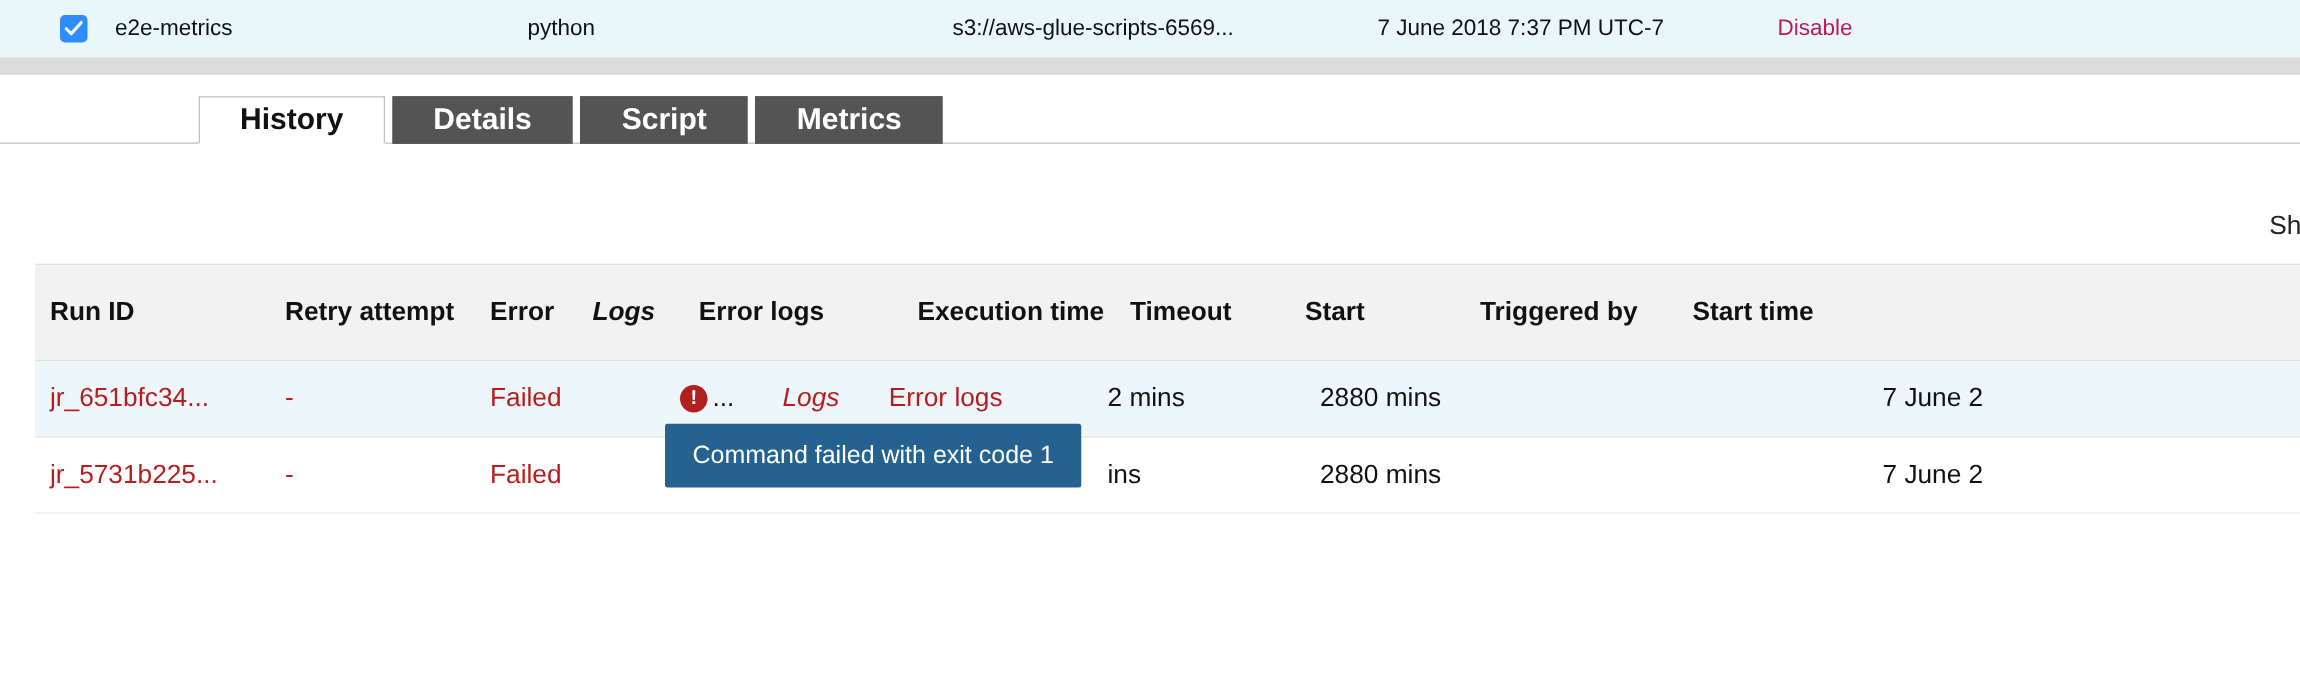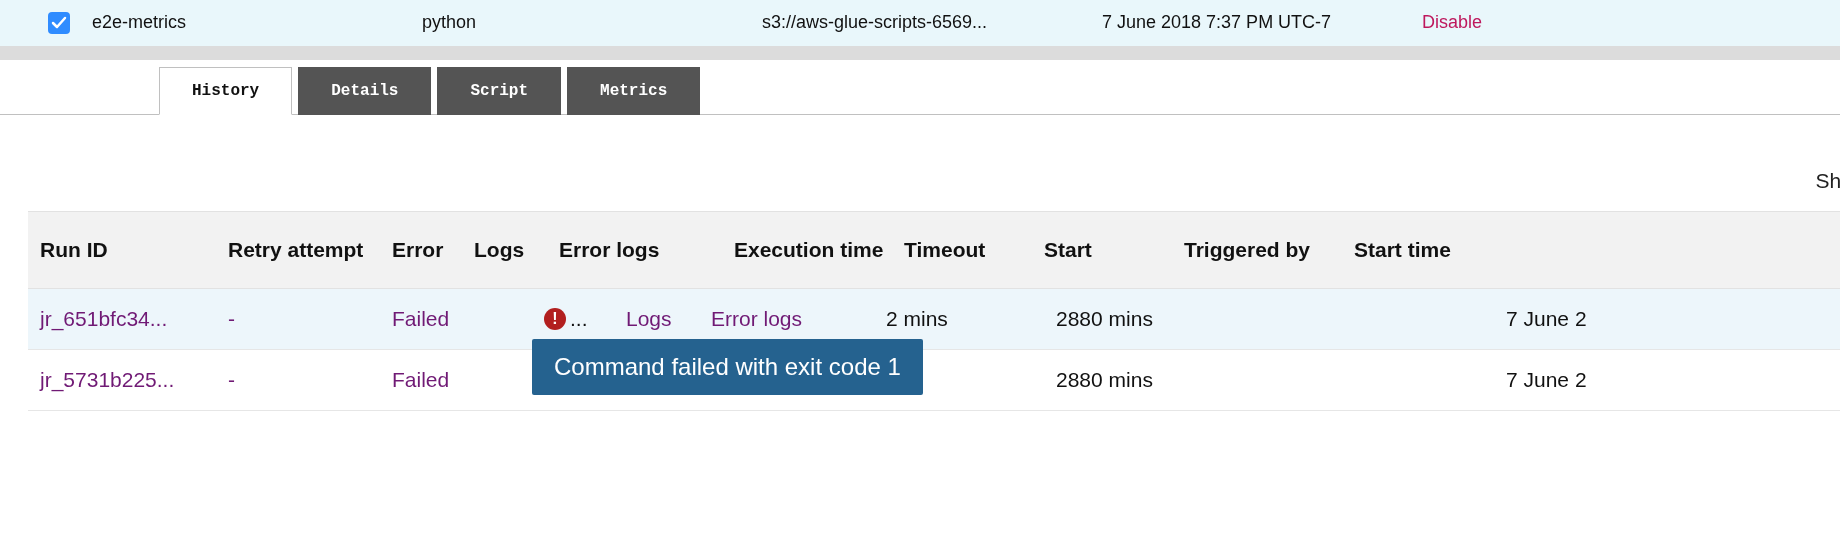--- a/index.html
+++ b/index.html
@@ -51,30 +51,29 @@
       border-bottom: 1px solid #c0c0c0;
       margin-left: 0;
       height: 55px;
     }
     .tabs {
       display: flex;
       gap: 6px;
       margin-left: 159px;
     }
     .tab {
-      padding: 14px 32px;
+      padding: 4px 32px;
       background: #545454;
       color: #fff;
       font-weight: 600;
-      font-size: 16px;
+      font-size: 24px;
       cursor: pointer;
       border: 1px solid #545454;
       position: relative;
       top: 1px;
-      font-family: Liberation Mono, monospace;
     }
     .tab.active {
       background: #fff;
       color: #111;
       border: 1px solid #c0c0c0;
       border-bottom: 1px solid #fff;
     }
 
     
     .show-row {
@@ -111,29 +110,29 @@
       border-bottom: 1px solid #e6e6e6;
       font-size: 21px;
       position: relative;
     }
     .trow.sel { background: #edf6fb; }
 
     .c-runid   { width: 188px; flex: 0 0 188px; }
     .c-retry   { width: 164px; flex: 0 0 164px; }
     .c-status  { width: 152px; flex: 0 0 152px; }
     .c-error   { width: 82px;  flex: 0 0 82px; }
-    .c-logs    { width: 85px;  flex: 0 0 85px; }
+    .c-logs    { width: 85px;  flex: 0 0 85px; font-style: italic; }
     .c-errlogs { width: 175px; flex: 0 0 175px; }
     .c-exec    { width: 170px; flex: 0 0 170px; }
     .c-timeout { width: 140px; flex: 0 0 140px; }
     .c-delay   { width: 140px; flex: 0 0 140px; }
     .c-trigger { width: 170px; flex: 0 0 170px; }
     .c-start   { width: 140px; flex: 0 0 140px; white-space: nowrap; }
 
-    .link { color: #701a75; cursor: pointer; }
+    .link { color: #b91c1c; cursor: pointer; }
 
     .error-icon {
       width: 22px; height: 22px;
       background: #b21f1f;
       border-radius: 50%;
       display: inline-flex;
       align-items: center;
       justify-content: center;
       color: #fff;
       font-weight: 900;
@@ -146,21 +145,21 @@
       gap: 4px;
       white-space: nowrap;
     }
 
     
     .tooltip {
       position: absolute;
       background: #25628f;
       color: #fff;
       padding: 14px 22px;
-      font-size: 24px;
+      font-size: 20px;
       top: 50px;
       left: 504px;
       border-radius: 2px;
       white-space: nowrap;
       z-index: 10;
     }
   </style>
 </head>
 <body>
 

